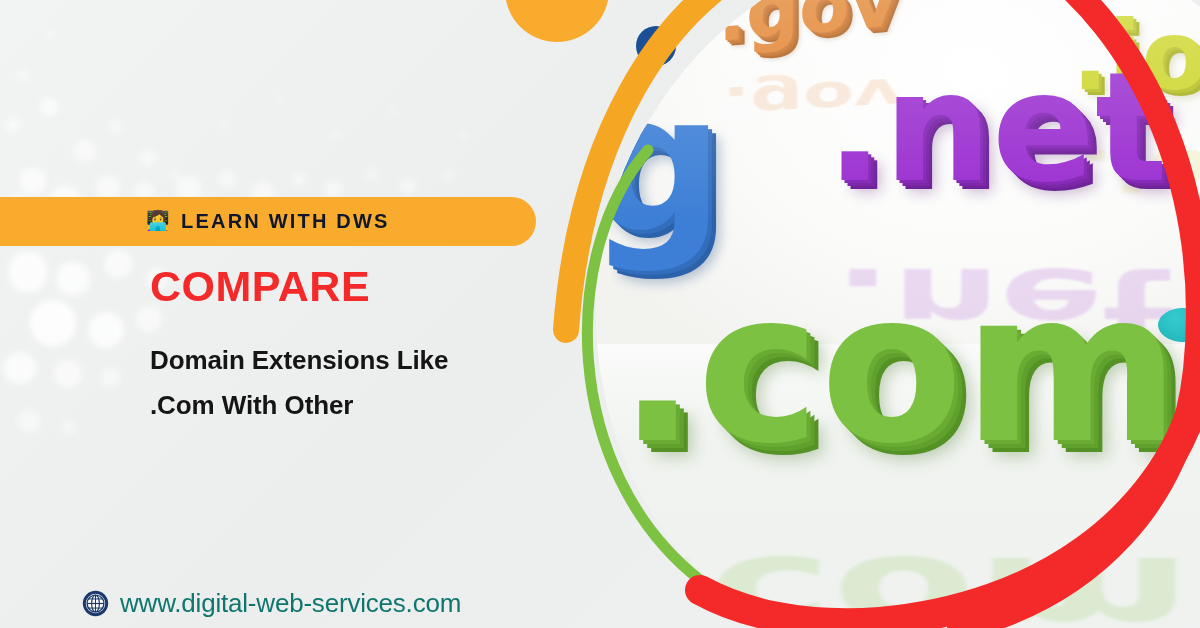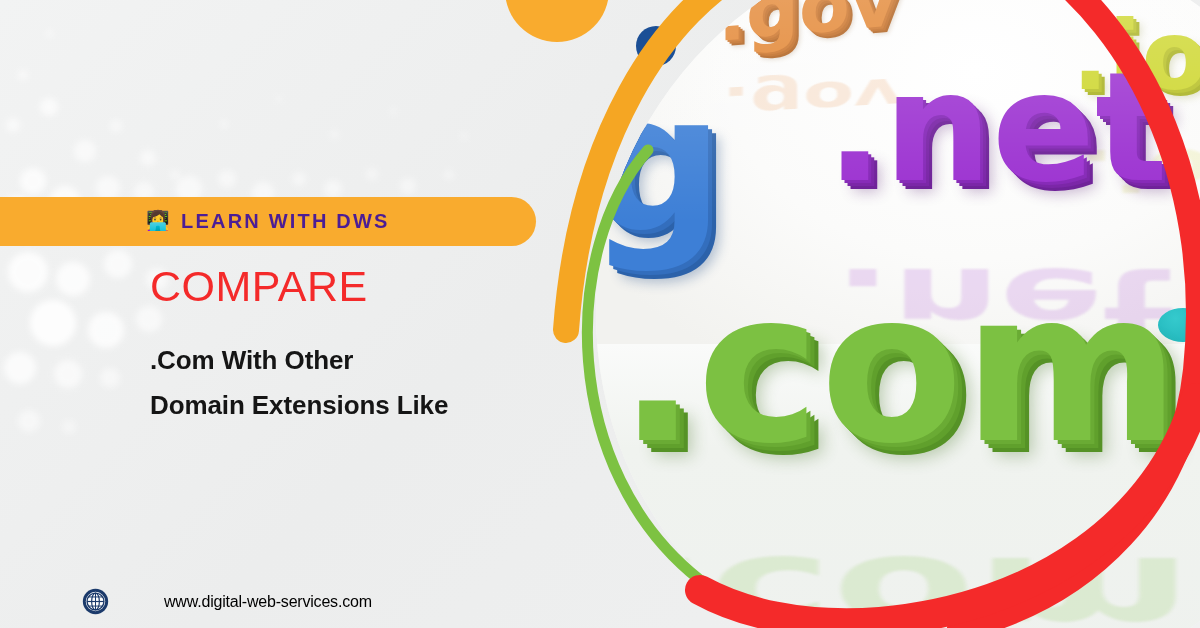--- a/index.html
+++ b/index.html
@@ -75,34 +75,34 @@
     padding-left: 30px;
   }
   .badge-emoji {
     font-size: 19px;
     line-height: 1;
     margin-right: 11px;
     display: inline-block;
     transform: translateY(-1px);
   }
   .badge-text {
-    color: #4c1d95;
+    color: #0f172a;
     font-size: 20px;
     font-weight: bold;
     letter-spacing: 2.2px;
   }
 
   
   .headline {
     position: absolute;
     left: 150px;
     top: 265px;
     color: #f42a2a;
     font-size: 43px;
-    font-weight: normal;
+    font-weight: bold;
     letter-spacing: 0.5px;
     line-height: 1;
   }
 
   
   .subtitle {
     position: absolute;
     left: 150px;
     top: 338px;
     width: 420px;
@@ -122,24 +122,23 @@
     display: flex;
     align-items: center;
   }
   .globe-icon {
     width: 27px;
     height: 27px;
     margin-right: 11px;
     flex: 0 0 auto;
   }
   .footer-url {
-    color: #000000;
-    font-size: 16px;
+    color: #0f766e;
+    font-size: 26px;
     letter-spacing: -0.2px;
-    margin-left: 44px;
   }
 
   
   .photo-wrap {
     position: absolute;
     left: 596px;
     top: -66px;
     width: 760px;
     height: 760px;
     border-radius: 50%;
@@ -362,22 +361,22 @@
   </svg>
 
   <div class="badge">
     <span class="badge-emoji">👩‍💻</span>
     <span class="badge-text">LEARN WITH DWS</span>
   </div>
 
   <div class="headline">COMPARE</div>
 
   <div class="subtitle">
+    <div>Domain Extensions Like</div>
     <div>.Com With Other</div>
-    <div>Domain Extensions Like</div>
   </div>
 
   <div class="footer">
     <svg class="globe-icon" viewBox="0 0 32 32">
       <circle cx="16" cy="16" r="15" fill="#1b3a6b"></circle>
       <circle cx="16" cy="16" r="11.5" fill="#ffffff"></circle>
       <circle cx="16" cy="16" r="10" fill="none" stroke="#1b3a6b" stroke-width="1.6"></circle>
       <ellipse cx="16" cy="16" rx="4.6" ry="10" fill="none" stroke="#1b3a6b" stroke-width="1.4"></ellipse>
       <line x1="6" y1="16" x2="26" y2="16" stroke="#1b3a6b" stroke-width="1.4"></line>
       <line x1="7.6" y1="10.6" x2="24.4" y2="10.6" stroke="#1b3a6b" stroke-width="1.2"></line>

